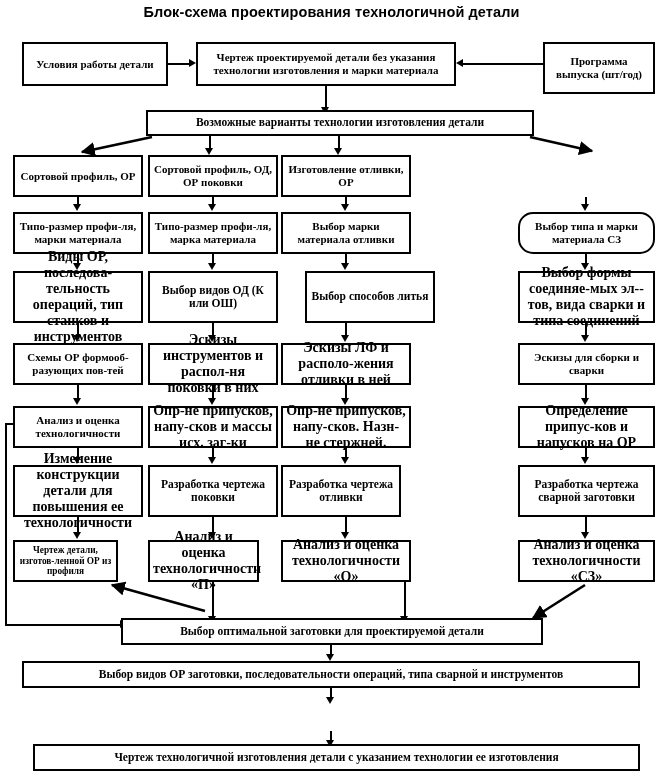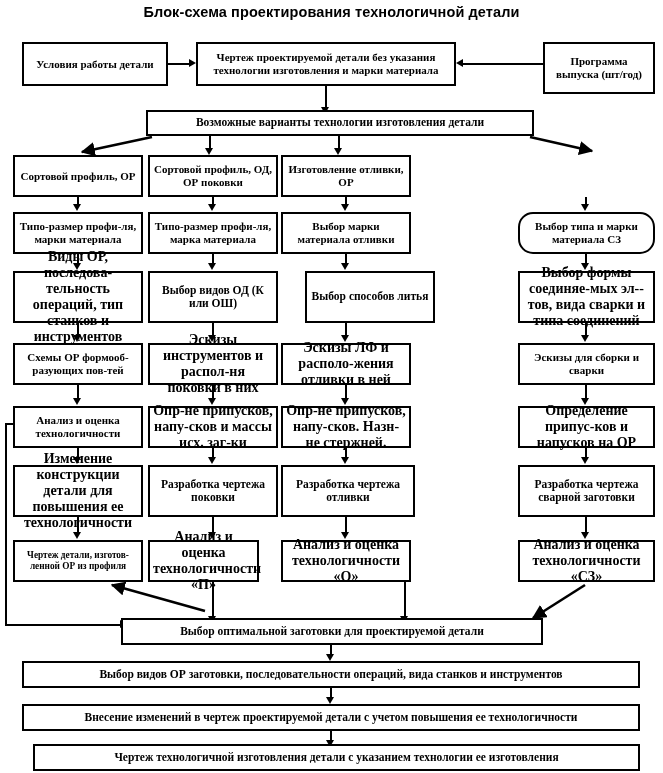--- a/index.html
+++ b/index.html
@@ -135,21 +135,21 @@
     </div>
   <div class="box t-md" style="left:13px;  top:343px; width:130px; height:42px;">
       <span>Схемы ОР формооб-разующих  пов-тей</span>
     </div>
   <div class="box t-md" style="left:13px;  top:406px; width:130px; height:42px;">
       <span>Анализ и оценка технологичности</span>
     </div>
   <div class="box t-xs" style="left:13px;  top:465px; width:130px; height:52px;">
       <span>Изменение конструкции детали для повышения ее технологичности</span>
     </div>
-  <div class="box t-sm" style="left:13px;  top:540px; width:130px; height:42px;">
+  <div class="box t-sm" style="left:13px;  top:540px; width:105px; height:42px;">
       <span>Чертеж детали, изготов-ленной ОР из профиля</span>
     </div>
 
   <div class="vline" style="left:77px; top:197px; height:8px;"></div>
   <div class="arrow-down" style="left:73px; top:204px;"></div>
   <div class="vline" style="left:77px; top:254px; height:10px;"></div>
   <div class="arrow-down" style="left:73px; top:263px;"></div>
   <div class="vline" style="left:77px; top:323px; height:13px;"></div>
   <div class="arrow-down" style="left:73px; top:335px;"></div>
   <div class="vline" style="left:77px; top:385px; height:14px;"></div>
@@ -205,21 +205,21 @@
     </div>
   <div class="box t-lg" style="left:281px; top:271px; width:130px; height:52px;margin-left:24px;">
       <span>Выбор способов литья</span>
     </div>
   <div class="box t-xs" style="left:281px; top:343px; width:130px; height:42px;">
       <span>Эскизы ЛФ и располо-жения отливки в ней</span>
     </div>
   <div class="box t-xs" style="left:281px; top:406px; width:130px; height:42px;">
       <span>Опр-не припусков, напу-сков. Назн-не стержней.</span>
     </div>
-  <div class="box t-lg" style="left:281px; top:465px; width:134px; height:52px;">
+  <div class="box t-lg" style="left:281px; top:465px; width:120px; height:52px;">
       <span>Разработка чертежа отливки</span>
     </div>
   <div class="box t-xs" style="left:281px; top:540px; width:130px; height:42px;">
       <span>Анализ и оценка технологичности «О»</span>
     </div>
 
   <div class="vline" style="left:345px; top:197px; height:8px;"></div>
   <div class="arrow-down" style="left:341px; top:204px;"></div>
   <div class="vline" style="left:345px; top:254px; height:10px;"></div>
   <div class="arrow-down" style="left:341px; top:263px;"></div>
@@ -288,28 +288,25 @@
     <line x1="585" y1="585" x2="533" y2="618" stroke="#000" stroke-width="2.6" marker-end="url(#ah)"></line>
   </svg>
 
   <div class="box t-lg" style="left:121px; top:618px; width:422px; height:27px;">
     <span>Выбор оптимальной заготовки для проектируемой детали</span>
   </div>
   <div class="vline" style="left:330px; top:645px; height:10px;"></div>
   <div class="arrow-down" style="left:326px; top:654px;"></div>
 
   <div class="box t-lg" style="left:22px;  top:661px; width:618px; height:27px;">
-    <span>Выбор видов ОР заготовки, последовательности операций, вида станков и инструментов</span>
+    <span>Выбор видов ОР заготовки, последовательности операций, типа сварной и инструментов</span>
   </div>
   <div class="vline" style="left:330px; top:688px; height:10px;"></div>
   <div class="arrow-down" style="left:326px; top:697px;"></div>
 
-  <div class="box t-lg" style="left:22px;  top:704px; width:618px; height:27px;">
-    <span>Внесение изменений в чертеж проектируемой детали с учетом повышения ее технологичности</span>
-  </div>
   <div class="vline" style="left:330px; top:731px; height:10px;"></div>
   <div class="arrow-down" style="left:326px; top:740px;"></div>
 
   <div class="box t-lg" style="left:33px;  top:744px; width:607px; height:27px;">
     <span>Чертеж технологичной изготовления детали с указанием технологии ее изготовления</span>
   </div>
 
 </div>
 
 </body></html>

